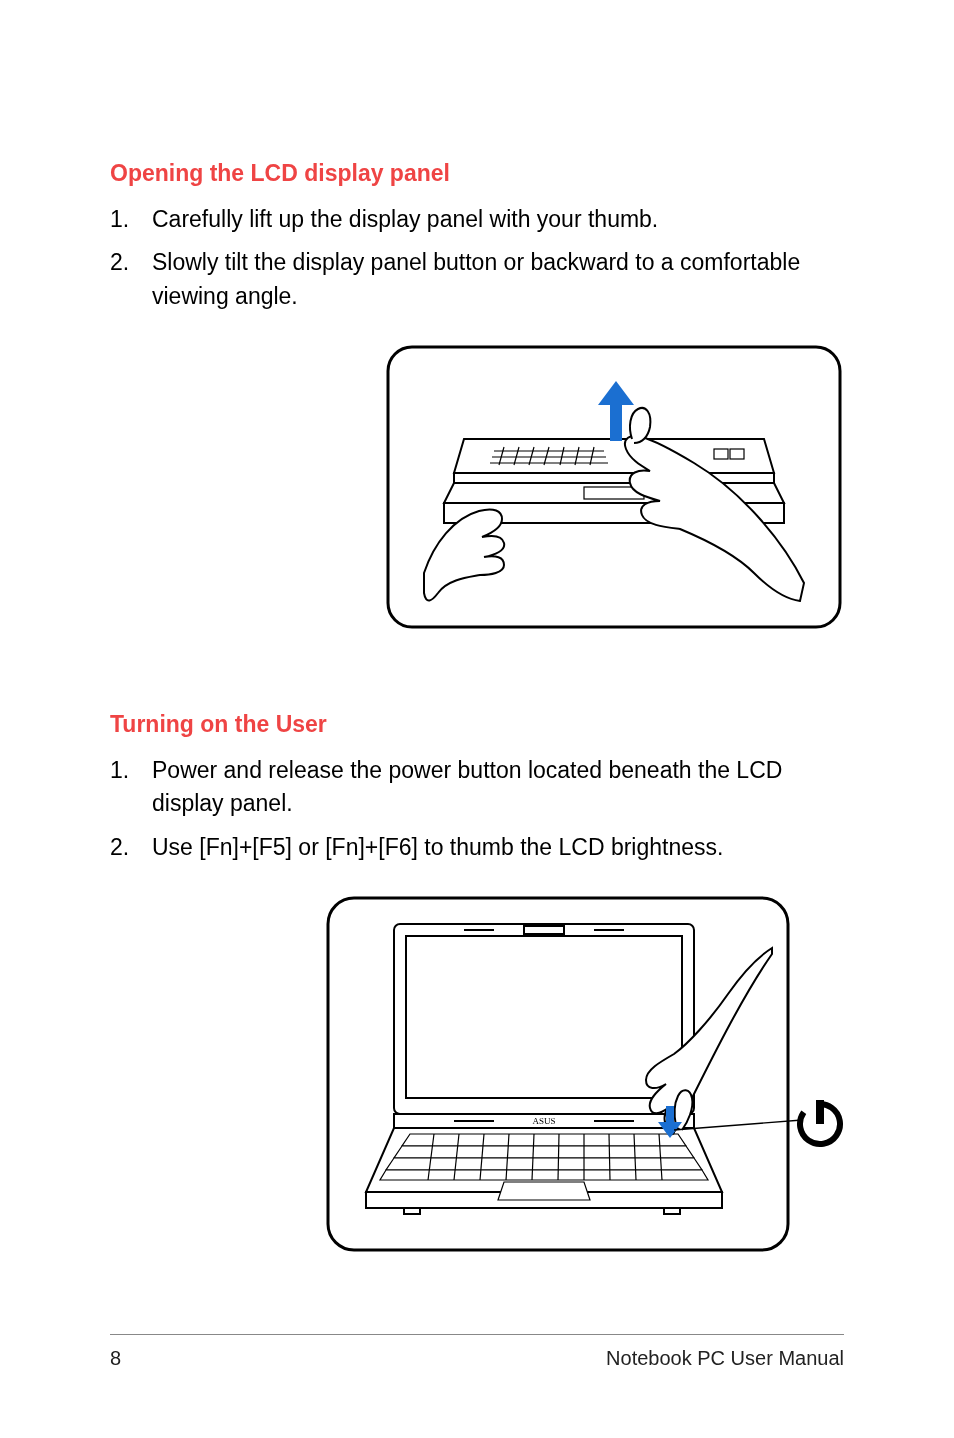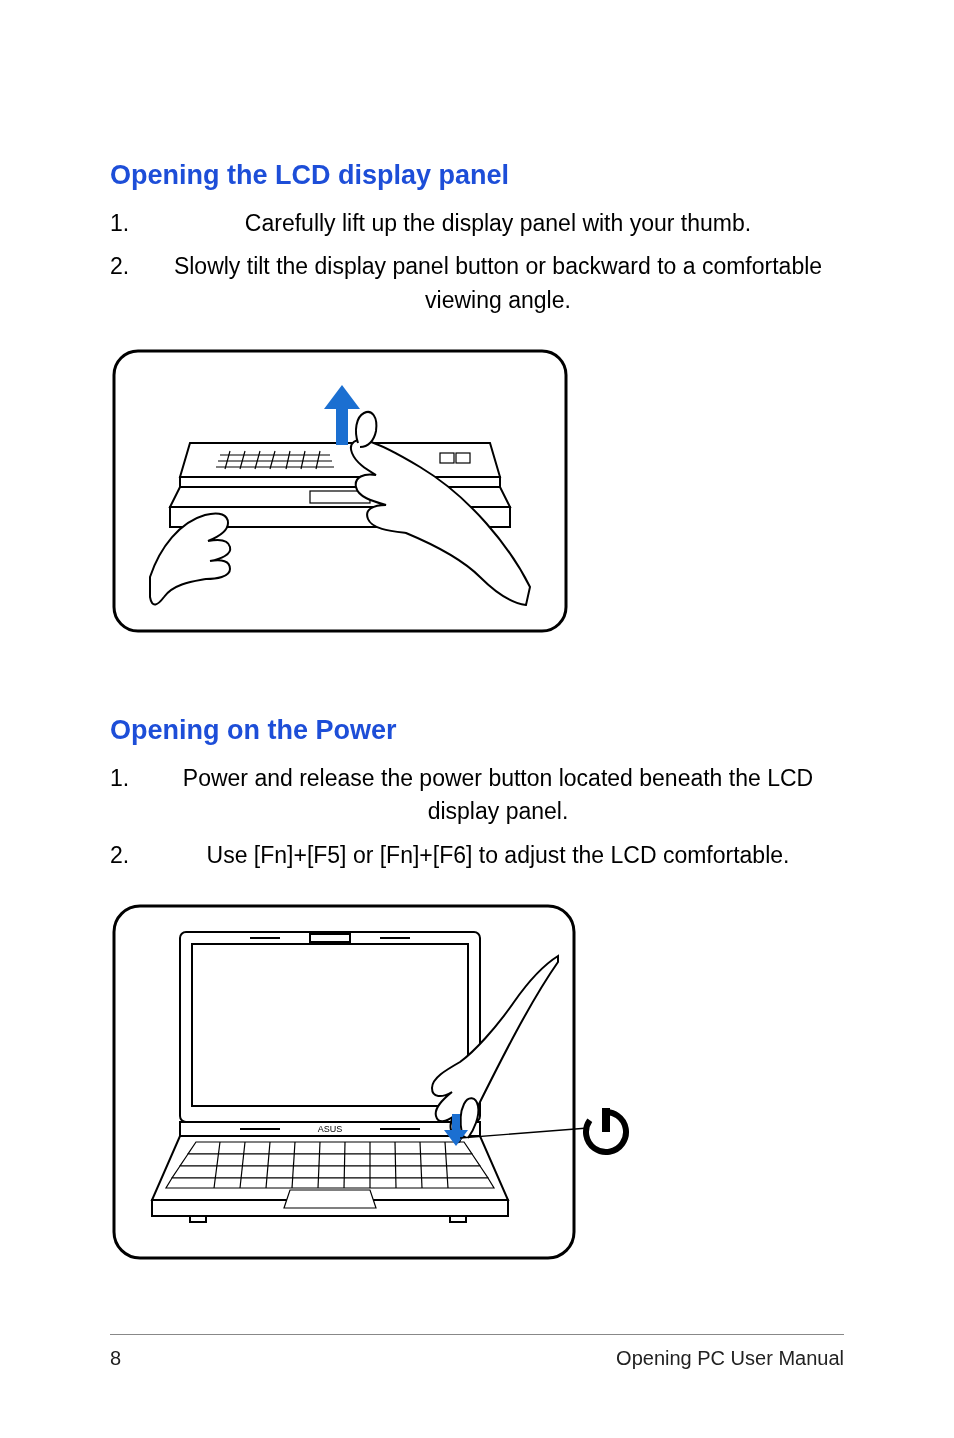--- a/index.html
+++ b/index.html
@@ -10,47 +10,47 @@
     body {
       font-family: "Segoe UI", Tahoma, Geneva, sans-serif;
       background: #fff;
       width: 954px;
       height: 1438px;
       position: relative;
       padding: 160px 110px 0 110px;
     }
     .heading {
       font-weight: bold;
-      font-size: 27px;
+      font-size: 23px;
       margin-bottom: 16px;
-      color: #1d4ed8;
+      color: #ef4444;
     }
     .step-list {
       list-style: none;
       margin-bottom: 30px;
     }
     .step-item {
       display: flex;
       font-size: 23px;
       line-height: 1.45;
       margin-bottom: 10px;
       color: #000;
     }
     .step-num {
       width: 42px;
       flex-shrink: 0;
     }
     .step-text {
       flex: 1;
-      text-align: center;
     }
     .illustration {
       display: flex;
-      justify-content: flex-start;
+      justify-content: flex-end;
       margin-bottom: 80px;
+      font-family: Liberation Serif, serif;
     }
     .illustration svg {
       display: block;
     }
     .footer {
       position: absolute;
       bottom: 68px;
       left: 110px;
       right: 110px;
       border-top: 1px solid #888;
@@ -127,29 +127,29 @@
 
     <g stroke="#000" stroke-width="2" fill="white">
       <path d="M 420 240 C 400 200, 360 150, 310 120 C 290 108, 272 98, 258 94 C 246 90, 238 96, 242 106 C 246 116, 256 122, 266 128 C 254 126, 244 130, 246 140 C 248 150, 262 154, 276 158 C 264 158, 254 162, 258 172 C 262 182, 280 184, 296 186 C 320 196, 350 210, 370 230 C 384 244, 400 256, 416 258 Z"></path>
 
       <path d="M 248 96 C 244 84, 246 70, 254 66 C 262 62, 268 70, 266 84 C 264 94, 258 100, 250 100"></path>
     </g>
   </svg>
 </div>
 
 <div class="section2">
-  <div class="heading">Opening on the Power</div>
+  <div class="heading">Turning on the User</div>
   <ol class="step-list">
     <li class="step-item">
       <span class="step-num">1.</span>
       <span class="step-text">Power and release the power button located beneath the LCD display panel.</span>
     </li>
     <li class="step-item">
       <span class="step-num">2.</span>
-      <span class="step-text">Use [Fn]+[F5] or [Fn]+[F6] to adjust the LCD comfortable.</span>
+      <span class="step-text">Use [Fn]+[F5] or [Fn]+[F6] to thumb the LCD brightness.</span>
     </li>
   </ol>
 
   <div class="illustration">
     <svg width="520" height="360" viewBox="0 0 520 360">
 
       <rect x="4" y="4" width="460" height="352" rx="26" ry="26" fill="white" stroke="#000" stroke-width="3"></rect>
 
       <g stroke="#000" stroke-width="2" fill="white">
 
@@ -211,14 +211,14 @@
       <g transform="translate(478,208)">
         <circle cx="18" cy="22" r="20" fill="none" stroke="#000" stroke-width="6" stroke-dasharray="94 20" transform="rotate(-55 18 22)"></circle>
         <rect x="14" y="-2" width="8" height="24" fill="#000"></rect>
       </g>
     </svg>
   </div>
 </div>
 
 <div class="footer">
   <span>8</span>
-  <span>Opening PC User Manual</span>
+  <span>Notebook PC User Manual</span>
 </div>
 
 </body></html>

